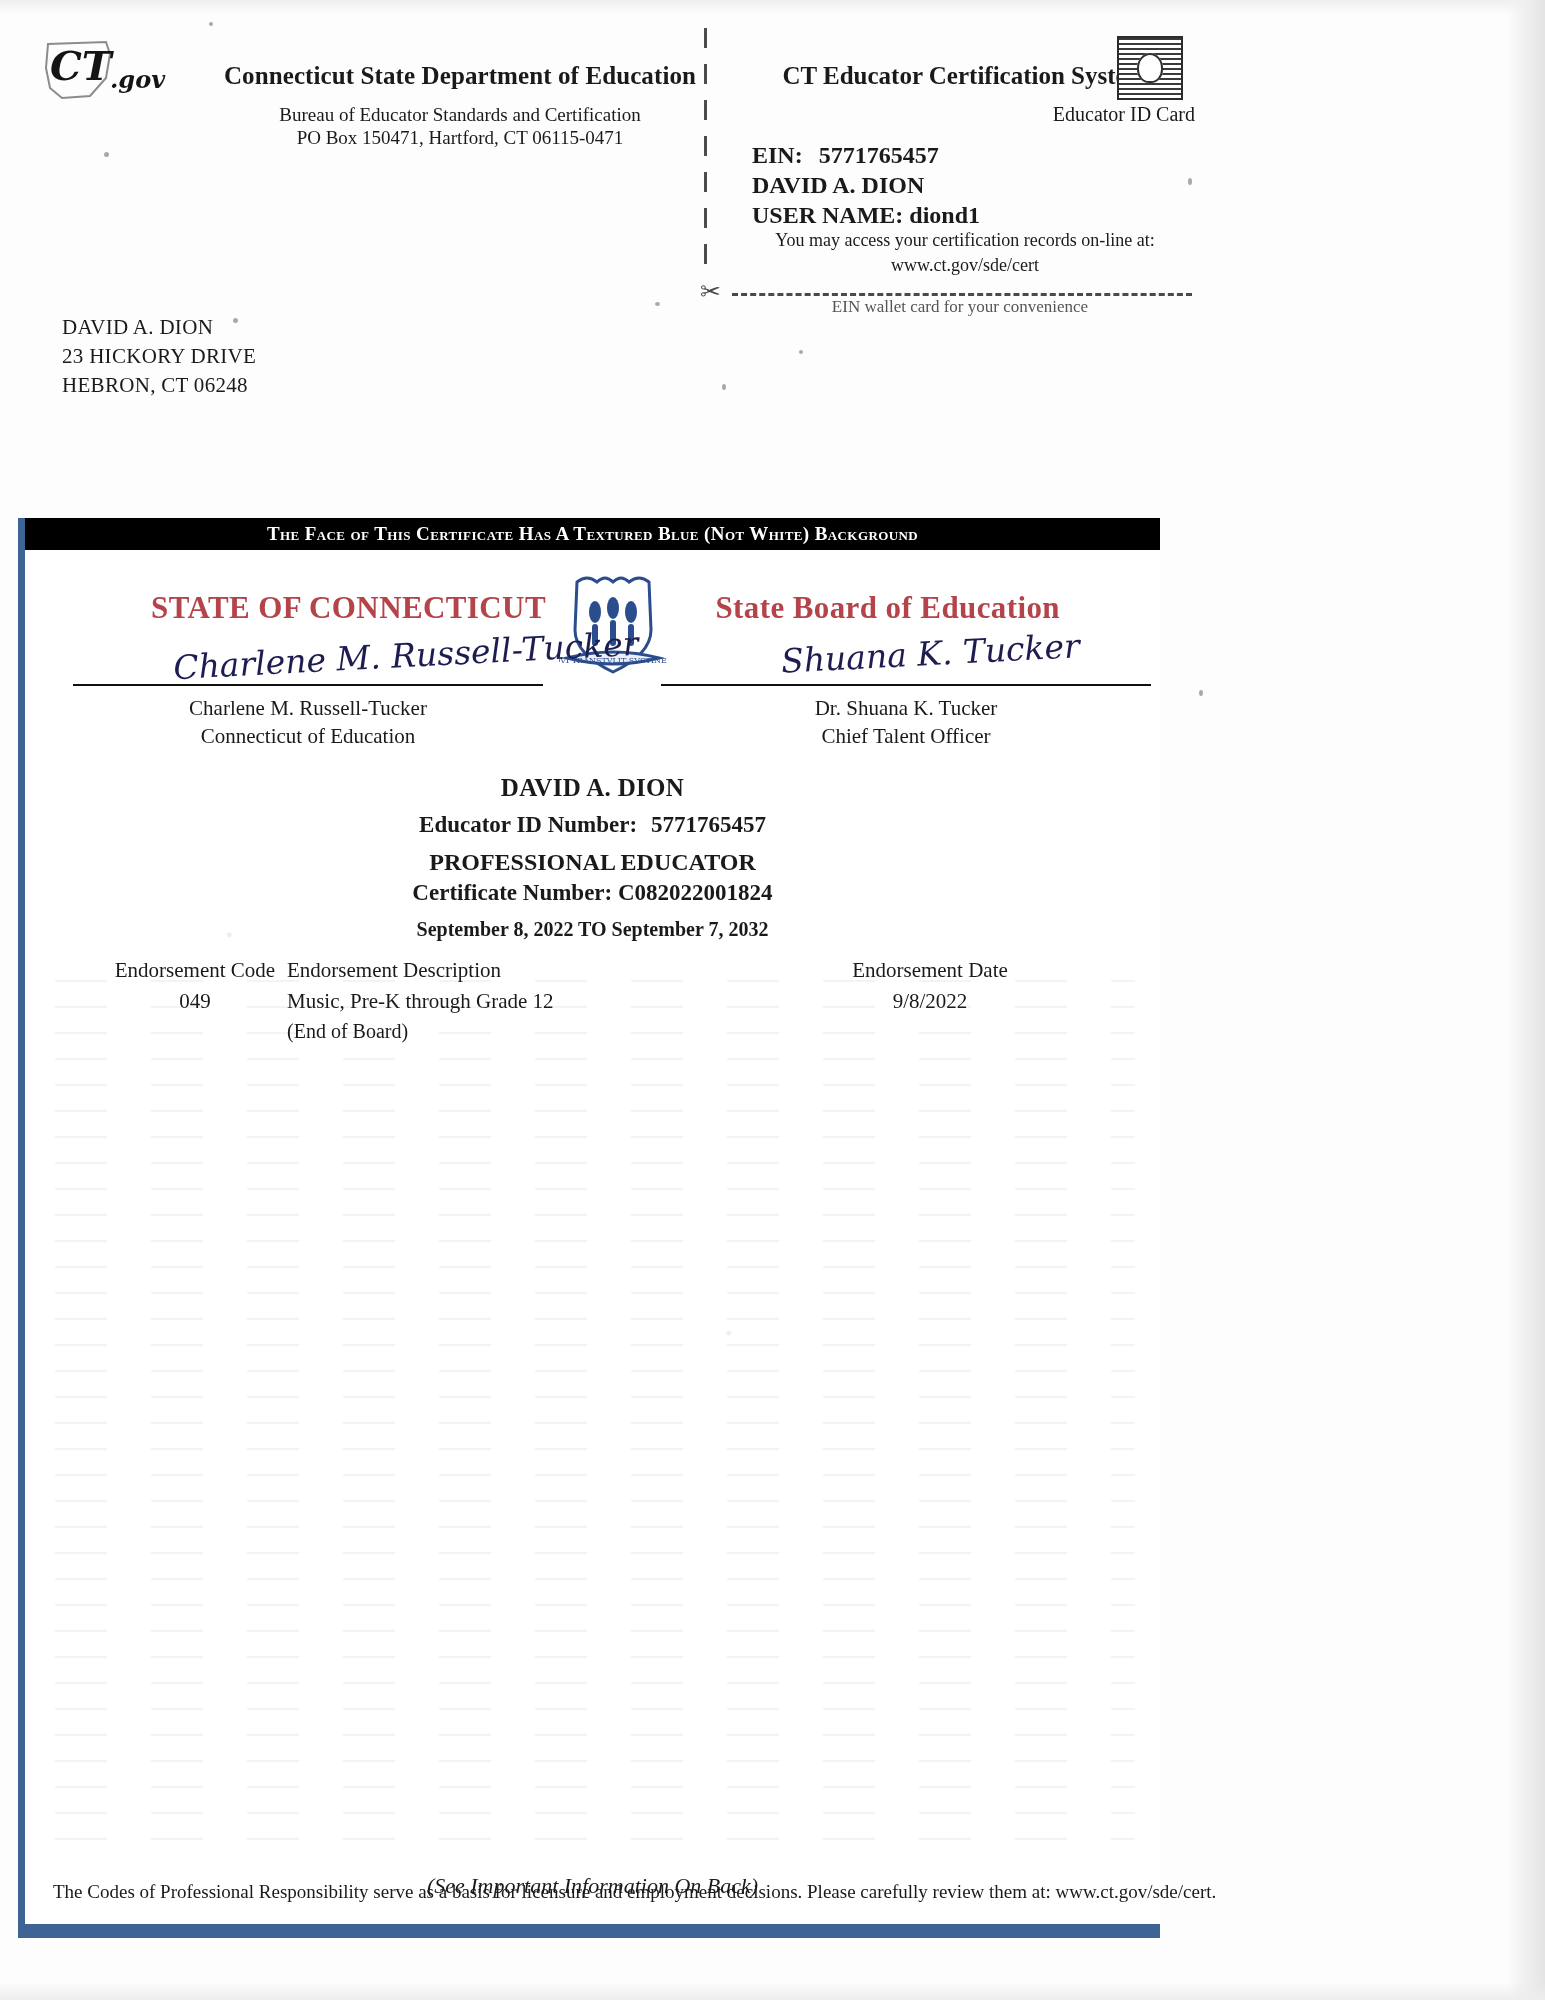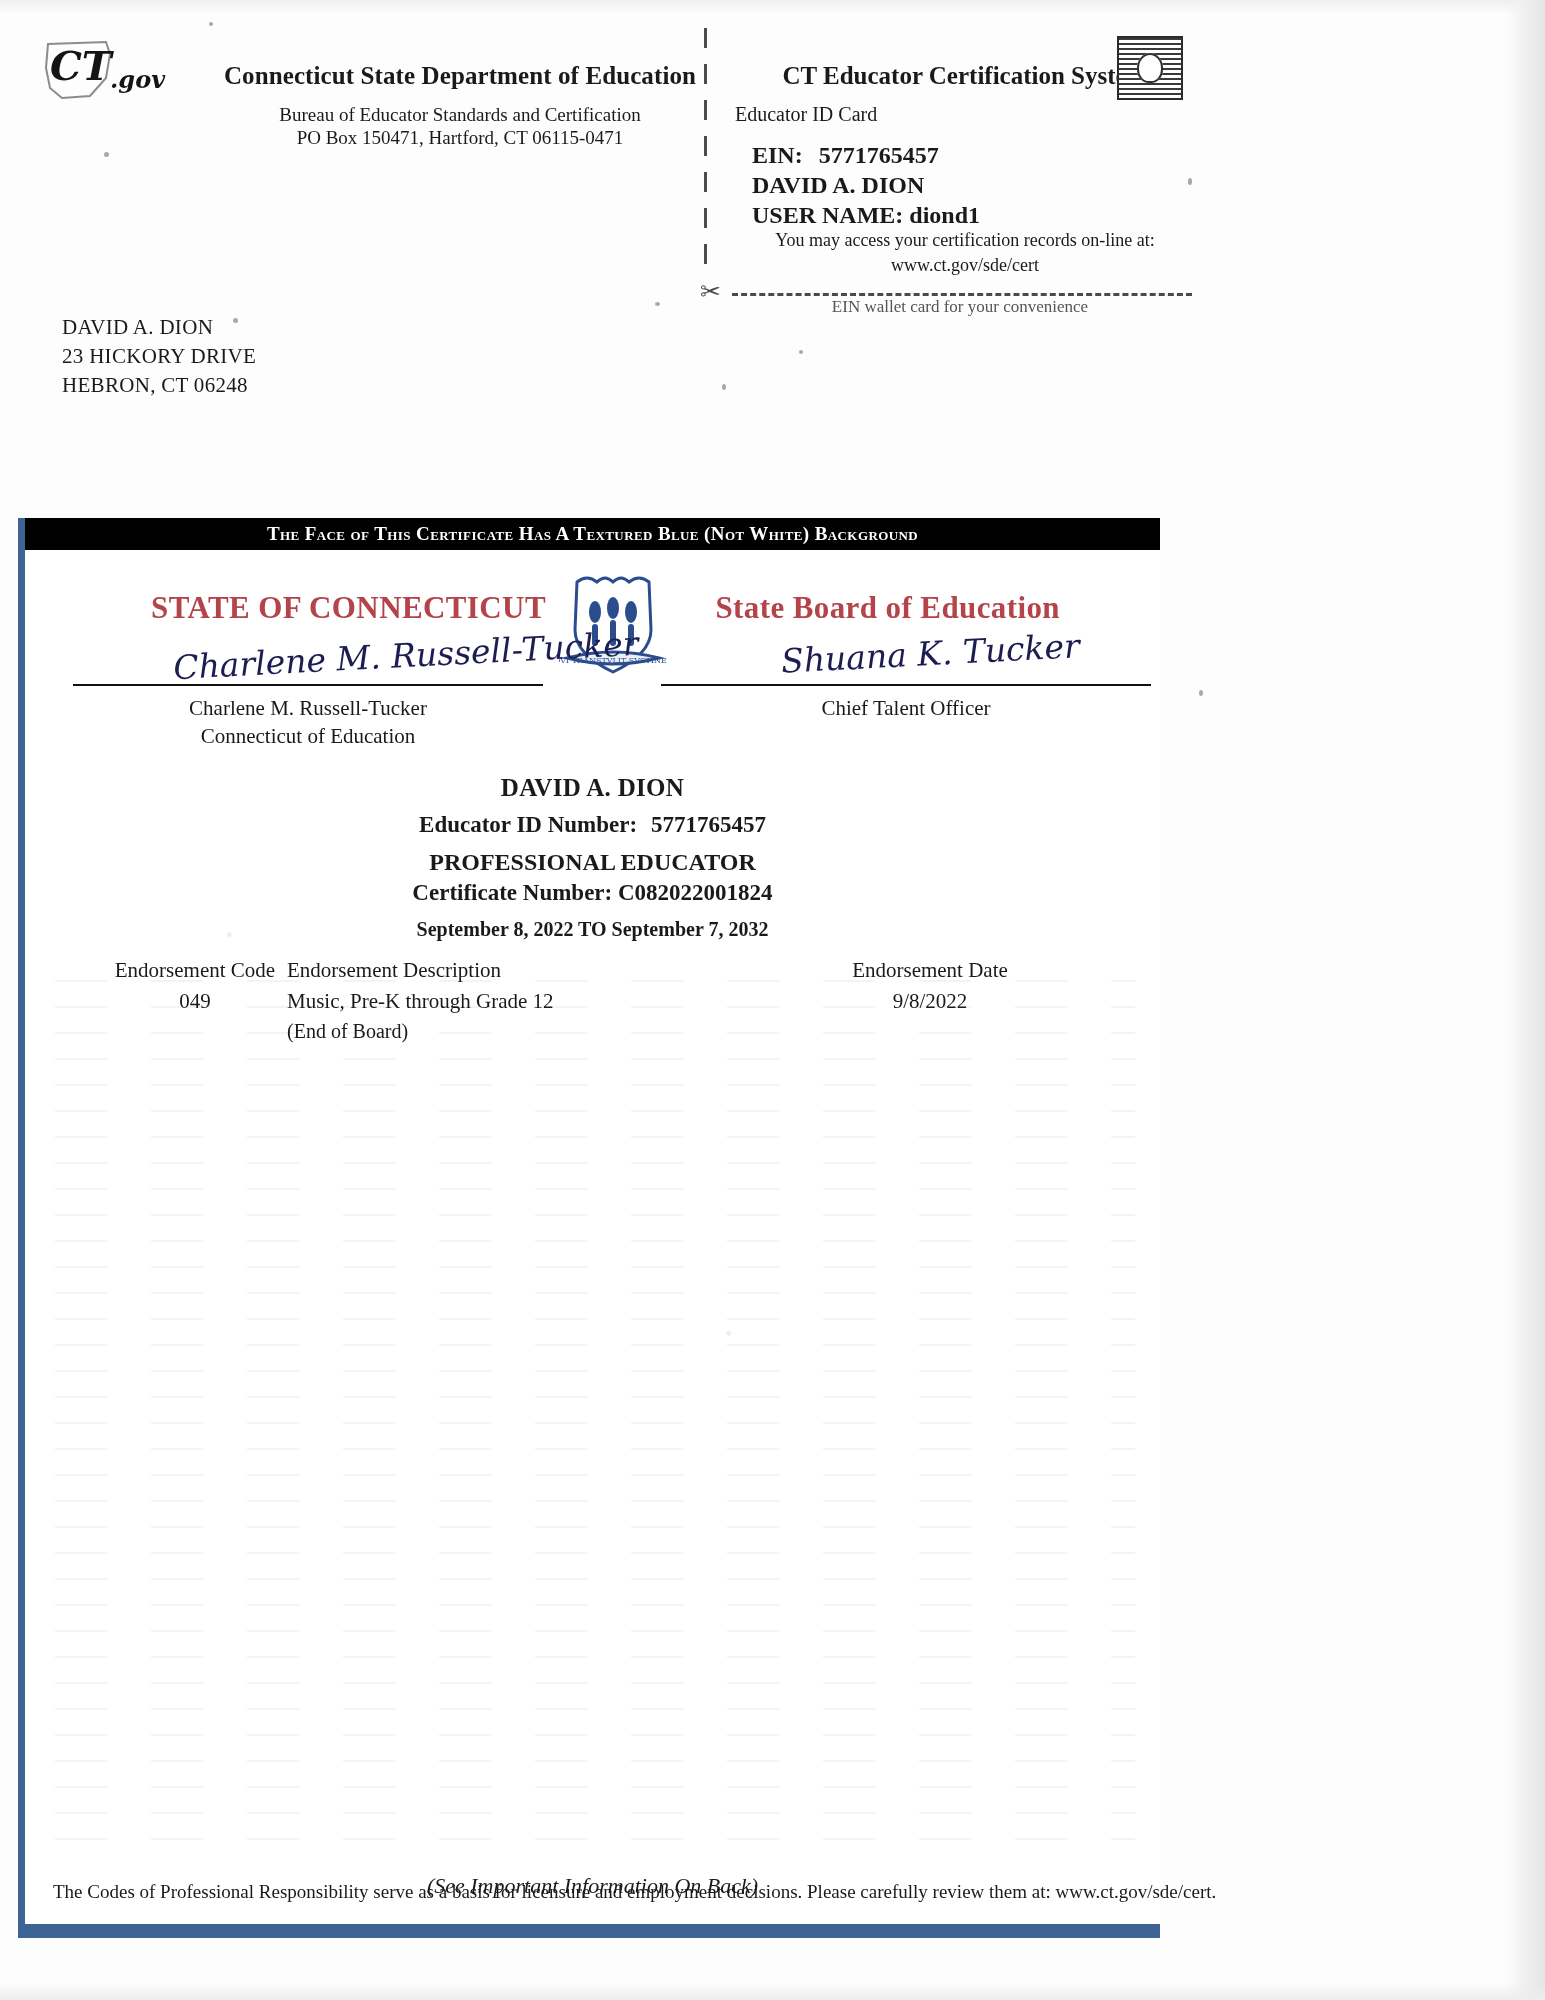--- a/index.html
+++ b/index.html
@@ -84,21 +84,21 @@
     left: 735px; top: 62px;
     width: 460px;
     text-align: center;
     font-size: 25px;
     font-weight: bold;
   }
   .cert-sys-sub {
     position: absolute;
     left: 735px; top: 103px;
     width: 460px;
-    text-align: left;
+    text-align: right;
     font-size: 20px;
   }
   .ein-block {
     position: absolute;
     left: 752px; top: 140px;
     font-size: 24px;
     font-weight: bold;
     line-height: 30px;
   }
   .access-note {
@@ -460,20 +460,21 @@
       <div class="sig-script left">Charlene M. Russell-Tucker</div>
       <div class="sig-line left"></div>
       <div class="sig-name left">
         <div>Charlene M. Russell-Tucker</div>
         <div>Connecticut of Education</div>
       </div>
 
       <div class="sig-script right">Shuana K. Tucker</div>
       <div class="sig-line right"></div>
       <div class="sig-name right">
+        <div>Dr. Shuana K. Tucker</div>
         <div>Chief Talent Officer</div>
       </div>
 
       <div class="holder-name">DAVID A. DION</div>
 
       <div class="holder-ein">
         <span>Educator ID Number:</span>
         <span style="display:inline-block;width:8px"></span><span>5771765457</span>
       </div>
 

